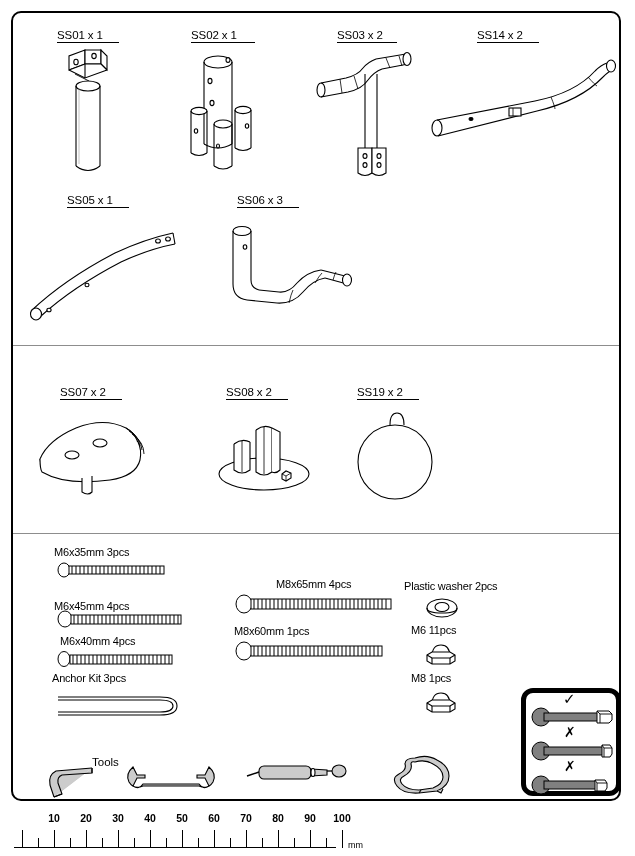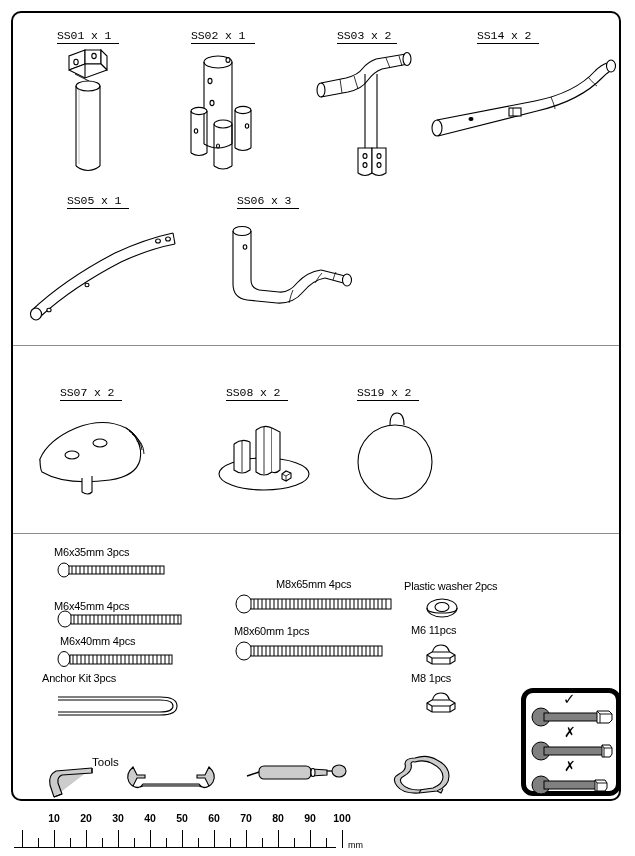--- a/index.html
+++ b/index.html
@@ -36,21 +36,21 @@
 
   
   .plabel{
     position:absolute;
     font-size:11.5px;
     letter-spacing:-0.1px;
     white-space:nowrap;
     color:#000;
     padding-bottom:1px;
     border-bottom:1.1px solid #000;
-    font-family:Liberation Mono, monospace;
+    font-family:Liberation Sans, sans-serif;
   }
   .hwlabel{
     position:absolute;
     font-size:11px;
     white-space:nowrap;
     color:#000;
     letter-spacing:-0.2px;
   }
   .toolslabel{
     position:absolute;
@@ -316,21 +316,21 @@
   <div class="art" style="left:56px;top:651px;">
     <svg width="145" height="17" viewBox="0 0 145 17" fill="none" stroke="#000" stroke-width="1">
       <ellipse cx="8" cy="8" rx="6" ry="7.5" fill="#fff"></ellipse>
       <rect x="14" y="4" width="102" height="9" fill="#fff"></rect>
       <g stroke-width="1">
         <path d="M17 4 L17 13 M21 4 L21 13 M25 4 L25 13 M29 4 L29 13 M33 4 L33 13 M37 4 L37 13 M41 4 L41 13 M45 4 L45 13 M49 4 L49 13 M53 4 L53 13 M57 4 L57 13 M61 4 L61 13 M65 4 L65 13 M69 4 L69 13 M73 4 L73 13 M77 4 L77 13 M81 4 L81 13 M85 4 L85 13 M89 4 L89 13 M93 4 L93 13 M97 4 L97 13 M101 4 L101 13 M105 4 L105 13 M109 4 L109 13 M113 4 L113 13"></path>
       </g>
     </svg>
   </div>
 
-  <div class="hwlabel" style="left:42px;top:672px;">Anchor Kit 3pcs</div>
+  <div class="hwlabel" style="left:52px;top:672px;">Anchor Kit 3pcs</div>
   <div class="art" style="left:56px;top:690px;">
     <svg width="130" height="32" viewBox="0 0 130 32" fill="none" stroke="#000" stroke-width="1.1">
       <path d="M2 7 L104 7 Q121 7 121 16 Q121 25 104 25 L2 25" fill="#fff"></path>
       <path d="M2 10 L104 10 Q117 10 117 16 Q117 22 104 22 L2 22" fill="none"></path>
     </svg>
   </div>
 
   <div class="hwlabel" style="left:234px;top:578px;padding-left:42px;">M8x65mm 4pcs</div>
   <div class="art" style="left:234px;top:594px;">
     <svg width="165" height="20" viewBox="0 0 165 20" fill="none" stroke="#000" stroke-width="1">

